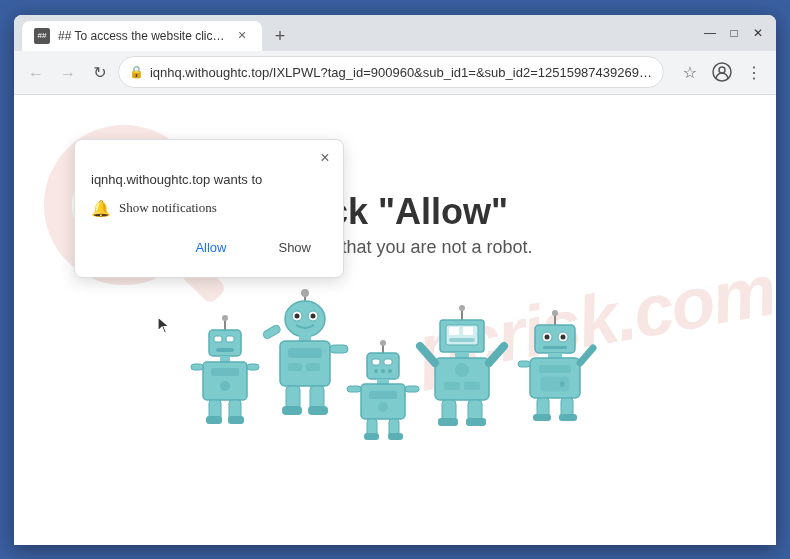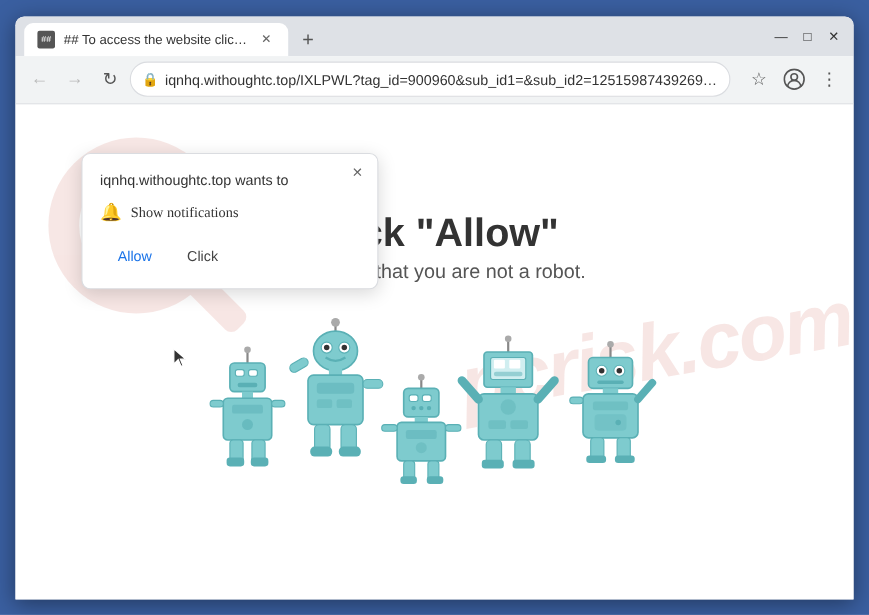--- a/index.html
+++ b/index.html
@@ -292,39 +292,41 @@
       font-size: 16px;
       color: #666;
       cursor: pointer;
       border-radius: 50%;
     }
     .popup-title {
       font-size: 13px;
       color: #333;
       margin-bottom: 12px;
       font-weight: 400;
+      margin-top: 16px;
     }
     .popup-row {
       display: flex;
       align-items: center;
       gap: 8px;
       margin-bottom: 16px;
     }
     .popup-bell {
       font-size: 16px;
       color: #555;
     }
     .popup-label {
       font-size: 13px;
       color: #333;
       font-family: Liberation Serif, serif;
     }
     .popup-buttons {
       display: flex;
-      gap: 0;
+      gap: 20px;
+      justify-content: flex-end;
     }
     .popup-allow {
       padding: 6px 16px;
       background: transparent;
       border: none;
       border-radius: 4px;
       font-size: 13px;
       color: #1a73e8;
       cursor: pointer;
       font-weight: 500;
@@ -587,21 +589,21 @@
 
     <div class="notification-popup">
       <span class="popup-close">×</span>
       <div class="popup-title">iqnhq.withoughtc.top wants to</div>
       <div class="popup-row">
         <span class="popup-bell">🔔</span>
         <span class="popup-label">Show notifications</span>
       </div>
       <div class="popup-buttons">
         <button class="popup-allow">Allow</button>
-        <button class="popup-block">Click</button>
+        <button class="popup-block">Show</button>
       </div>
     </div>
 
     <div class="cursor" style="left: 142px; top: 220px;">
       <svg width="18" height="22" viewBox="0 0 18 22" fill="none">
         <path d="M2 2L2 16L6 12L8.5 18L10.5 17.5L8 11.5L13 11.5Z" fill="#333" stroke="#fff" stroke-width="1.2"></path>
       </svg>
     </div>
 
   </div>

